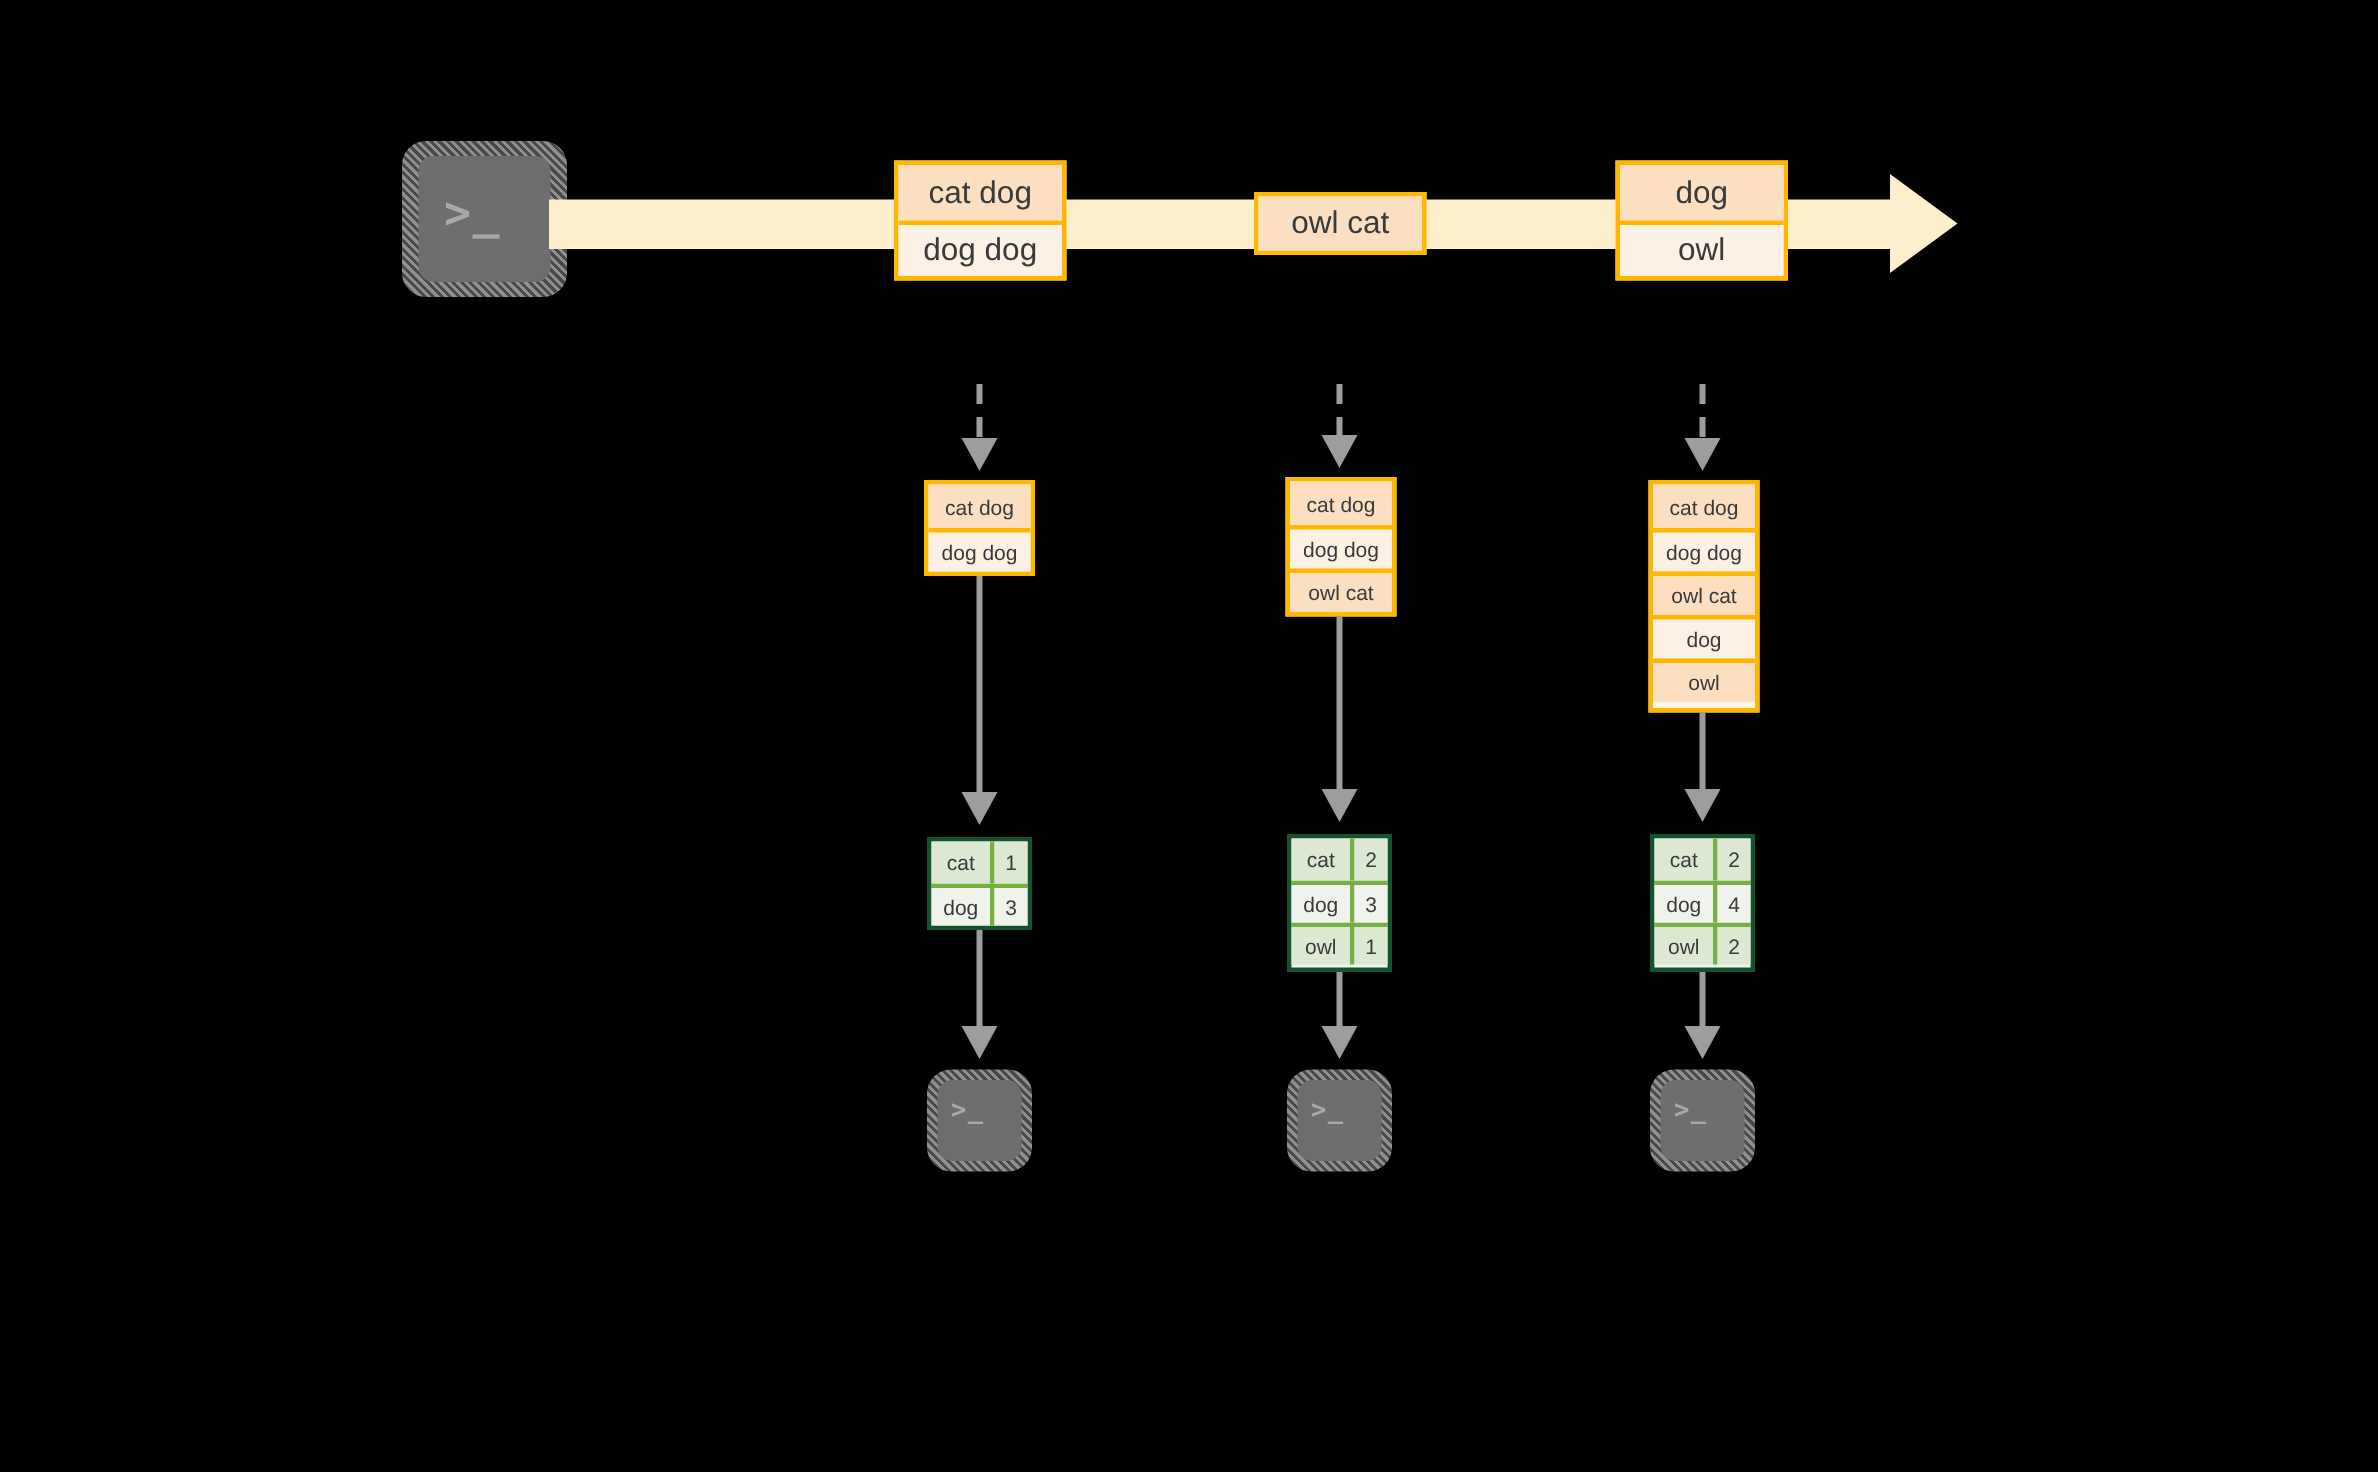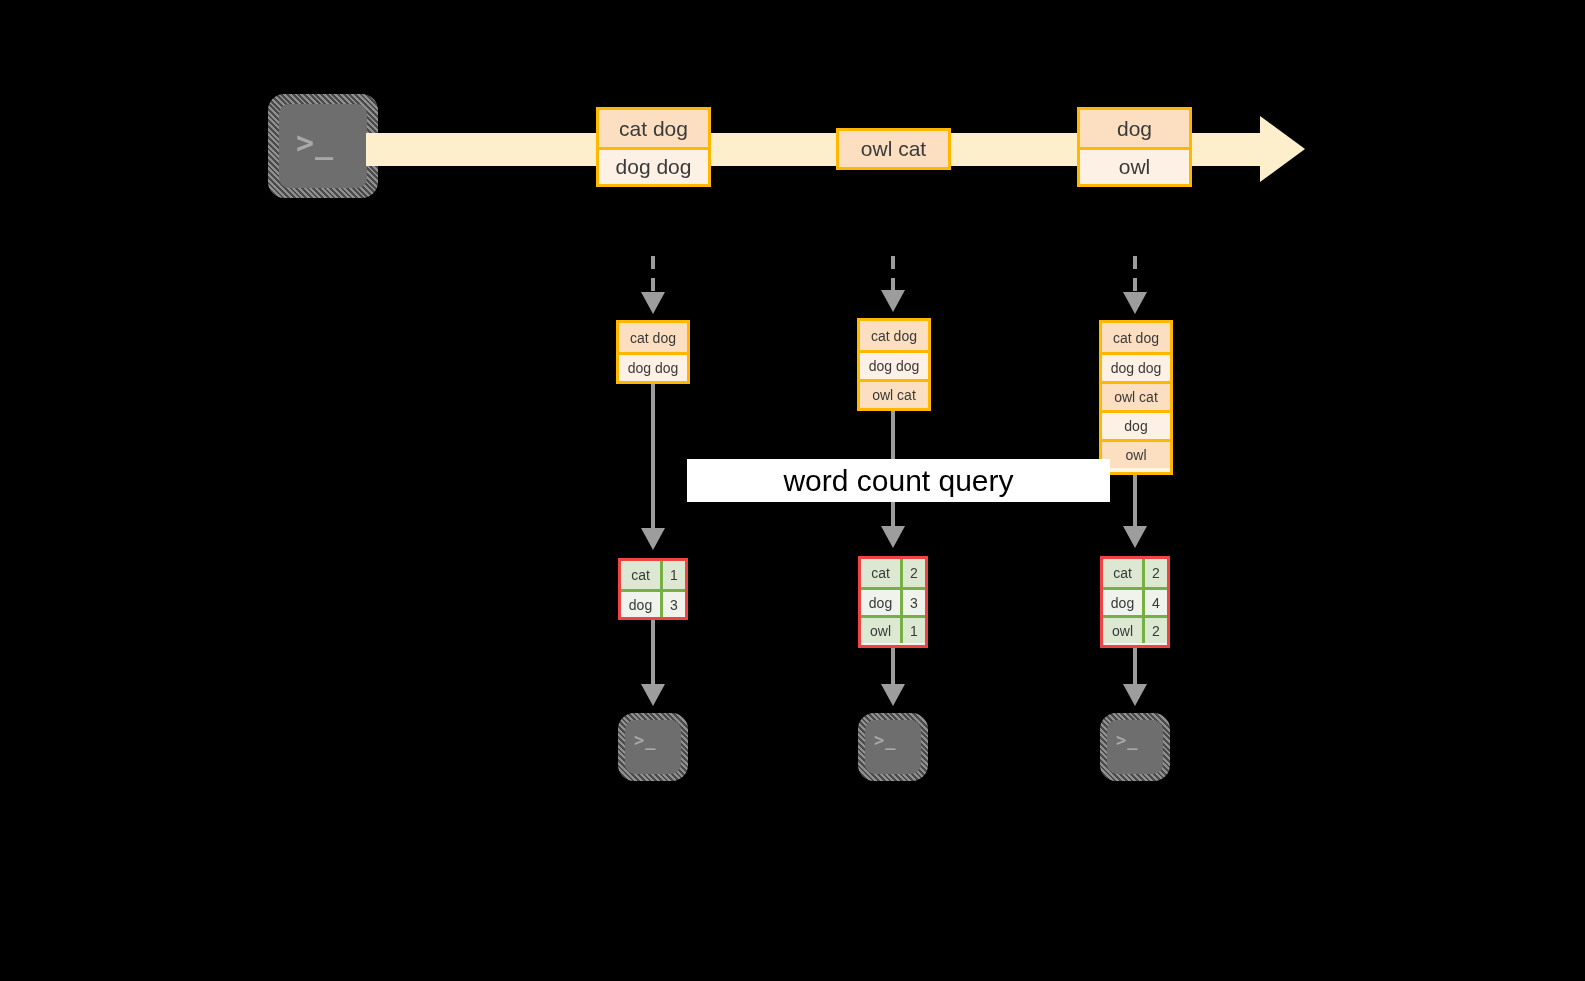--- a/index.html
+++ b/index.html
@@ -67,21 +67,21 @@
     white-space: nowrap;
     overflow: hidden;
   }
   .evt-row.dark  { background: #FBDFC0; }
   .evt-row.light { background: #FDF0E4; }
   .evt-row + .evt-row { border-top: 3px solid #FFB700; }
 
   
   .res-stack {
     position: absolute;
-    border: 3px solid #ef4444;
+    border: 3px solid #14532d;
     box-sizing: border-box;
     background: #F0F4EC;
   }
   .res-row {
     display: flex;
     box-sizing: border-box;
   }
   .res-row + .res-row { border-top: 3px solid #76B043; }
   .res-cell {
     box-sizing: border-box;
@@ -249,15 +249,14 @@
   </div>
 
   <div class="line-solid" style="left:1133px; top:648px; height:44px;"></div>
   <div class="arrow-down" style="left:1123px; top:684px;"></div>
 
   <div class="term-hatch abs" style="left:1100px; top:713px; width:70px; height:68px;">
     <div class="term-inner" style="left:7px; top:7px; right:7px; bottom:7px;"></div>
     <div class="prompt" style="left:16px; top:19px; font-size:17px;">&gt;_</div>
   </div>
 
-  <div class="query-label" style="left:687px; top:459px; width:423px; height:43px; font-size:30px;">word count query</div>
 
 </div>
 
 </body></html>

